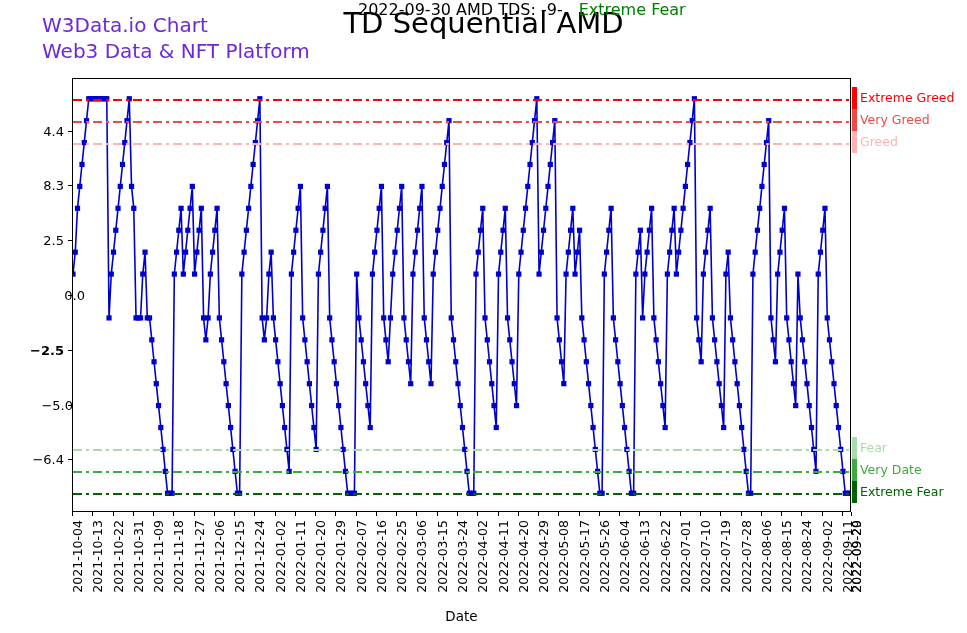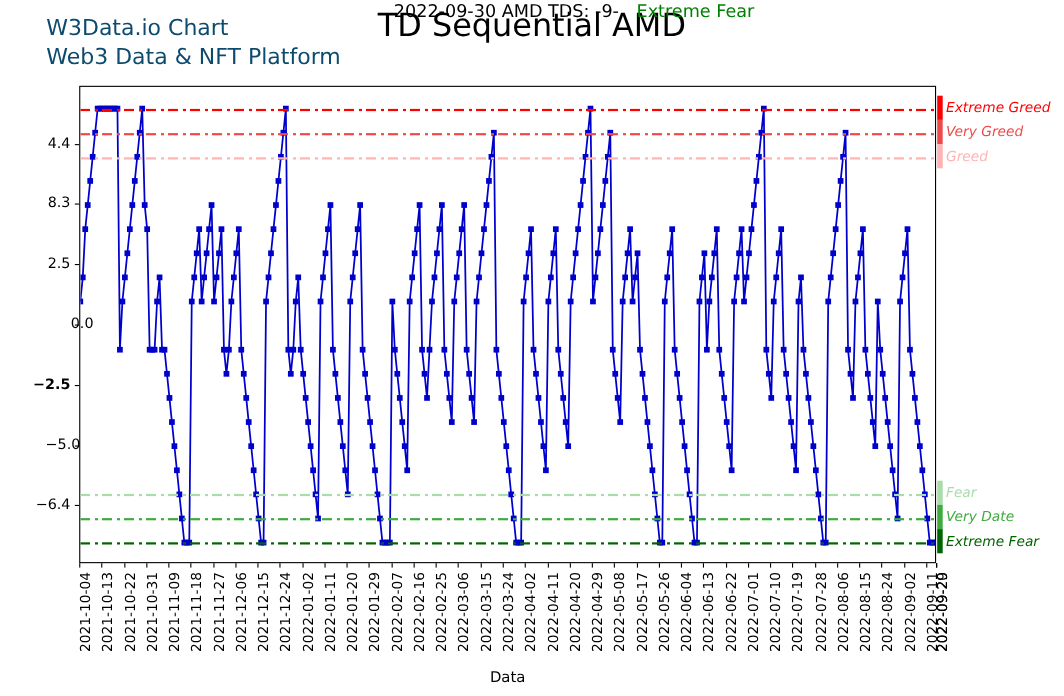--- a/index.html
+++ b/index.html
@@ -45,21 +45,20 @@
     border-top-width: 1.6px;
     border-top-style: dashed;
   }
 
   
   .edge-label {
     position: absolute;
     font-size: 12.5px;
     white-space: nowrap;
     line-height: 1;
-    font-style: italic;
   }
   .edge-tick {
     position: absolute;
     width: 5px;
     height: 22px;
   }
 
   
   .ytick-label {
     position: absolute;
@@ -95,21 +94,21 @@
     top: 608px;
     text-align: center;
     font-size: 13.5px;
     color: #000000;
   }
 
   
   #watermark {
     position: absolute;
     left: 42px; top: 12px;
-    color: #0c4a6e;
+    color: #6d28d9;
     font-size: 20px;
     line-height: 26px;
     pointer-events: none;
     user-select: none;
   }
 
   
   #annotation {
     position: absolute;
     left: 358px; top: 0px;
@@ -130,21 +129,21 @@
 
   <div id="watermark">
     <div>W3Data.io Chart</div>
     <div>Web3 Data &amp; NFT Platform</div>
   </div>
 
   <div id="annotation">
     <span class="ann-main">2022-09-30 AMD TDS: -9-</span><span class="ann-status">Extreme Fear</span>
   </div>
 
-  <div id="xlabel">Data</div>
+  <div id="xlabel">Date</div>
 
   <div id="plot-area">
     <div id="plot-clip">
       <div id="threshold-layer">
           <div class="threshold" style="top: 19.7273px; border-top: none; border-image: none 100% / 1 / 0 stretch; height: 2px; background-image: repeating-linear-gradient(to right, rgb(255, 0, 0) 0px, rgb(255, 0, 0) 9px, transparent 9px, transparent 13px, rgb(255, 0, 0) 13px, rgb(255, 0, 0) 16px, transparent 16px, transparent 20px);"></div>
           <div class="threshold" style="top: 41.6465px; border-top: none; border-image: none 100% / 1 / 0 stretch; height: 2px; background-image: repeating-linear-gradient(to right, rgb(239, 74, 74) 0px, rgb(239, 74, 74) 9px, transparent 9px, transparent 13px, rgb(239, 74, 74) 13px, rgb(239, 74, 74) 16px, transparent 16px, transparent 20px);"></div>
           <div class="threshold" style="top: 63.5657px; border-top: none; border-image: none 100% / 1 / 0 stretch; height: 2px; background-image: repeating-linear-gradient(to right, rgb(255, 179, 179) 0px, rgb(255, 179, 179) 9px, transparent 9px, transparent 13px, rgb(255, 179, 179) 13px, rgb(255, 179, 179) 16px, transparent 16px, transparent 20px);"></div>
           <div class="threshold" style="top: 370.434px; border-top: none; border-image: none 100% / 1 / 0 stretch; height: 2px; background-image: repeating-linear-gradient(to right, rgb(168, 220, 168) 0px, rgb(168, 220, 168) 9px, transparent 9px, transparent 13px, rgb(168, 220, 168) 13px, rgb(168, 220, 168) 16px, transparent 16px, transparent 20px);"></div>
           <div class="threshold" style="top: 392.354px; border-top: none; border-image: none 100% / 1 / 0 stretch; height: 2px; background-image: repeating-linear-gradient(to right, rgb(63, 170, 63) 0px, rgb(63, 170, 63) 9px, transparent 9px, transparent 13px, rgb(63, 170, 63) 13px, rgb(63, 170, 63) 16px, transparent 16px, transparent 20px);"></div>
           <div class="threshold" style="top: 414.273px; border-top: none; border-image: none 100% / 1 / 0 stretch; height: 2px; background-image: repeating-linear-gradient(to right, rgb(0, 100, 0) 0px, rgb(0, 100, 0) 9px, transparent 9px, transparent 13px, rgb(0, 100, 0) 13px, rgb(0, 100, 0) 16px, transparent 16px, transparent 20px);"></div>

